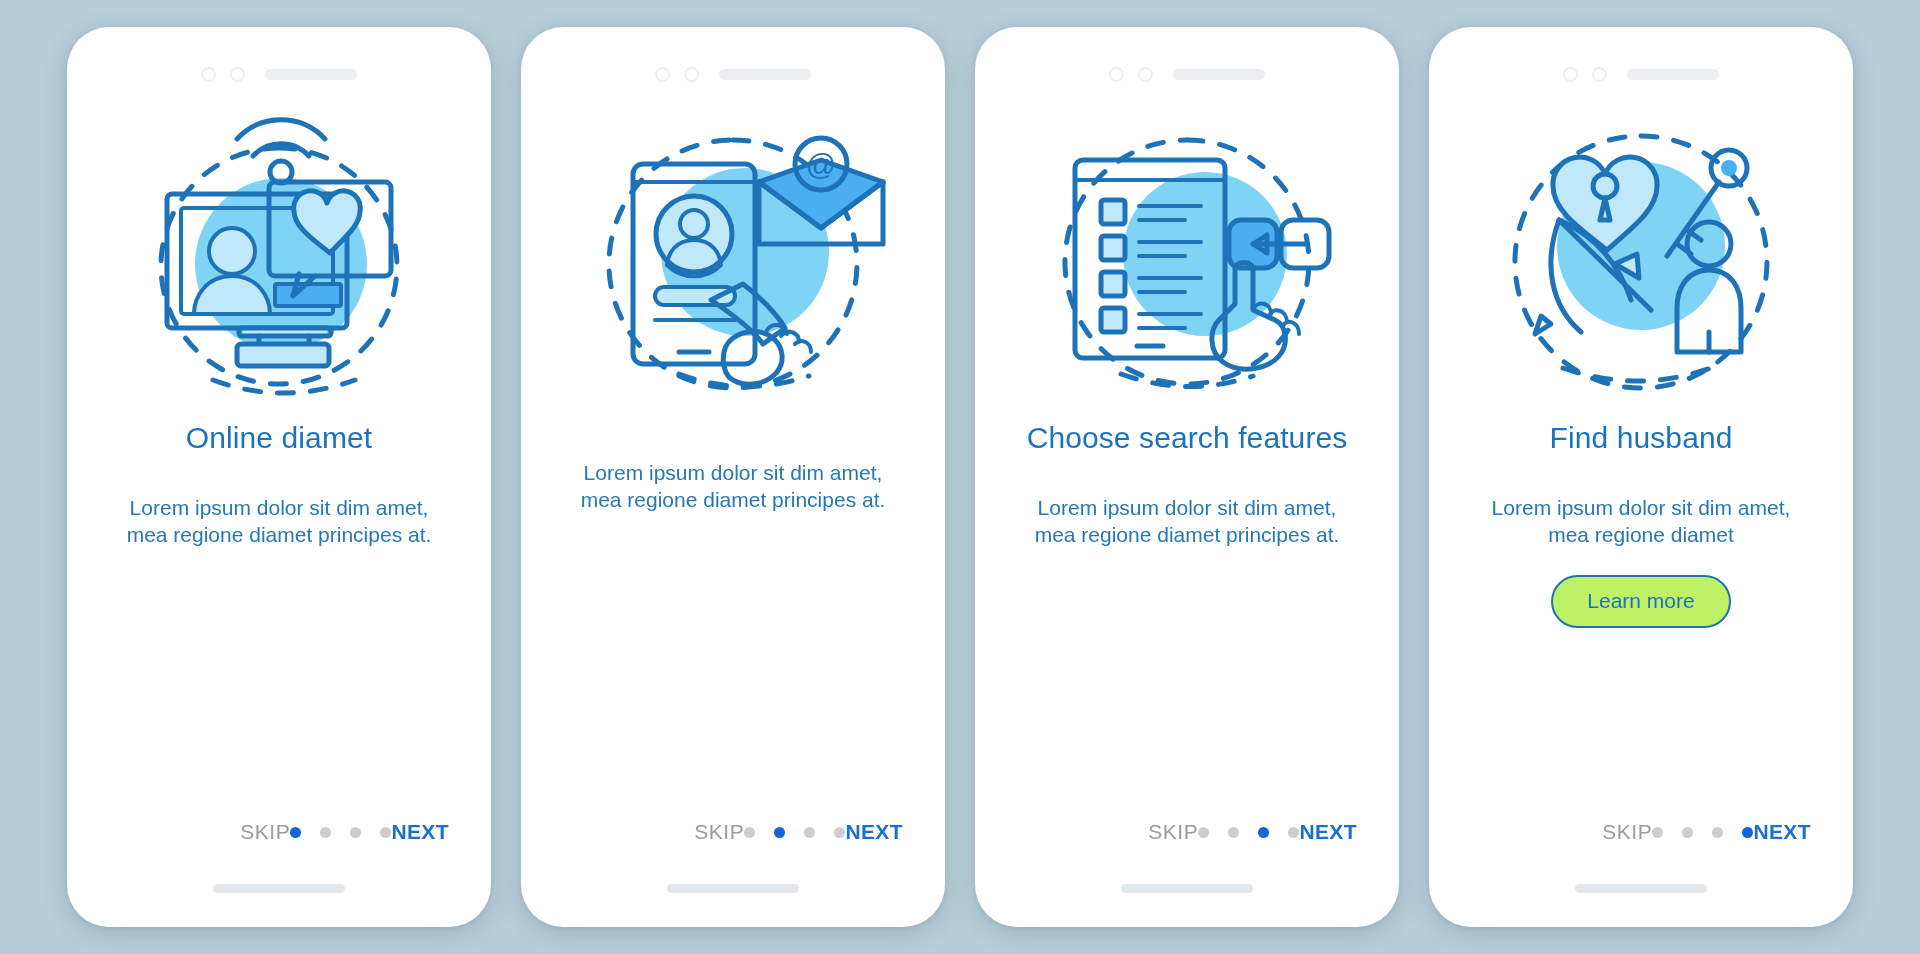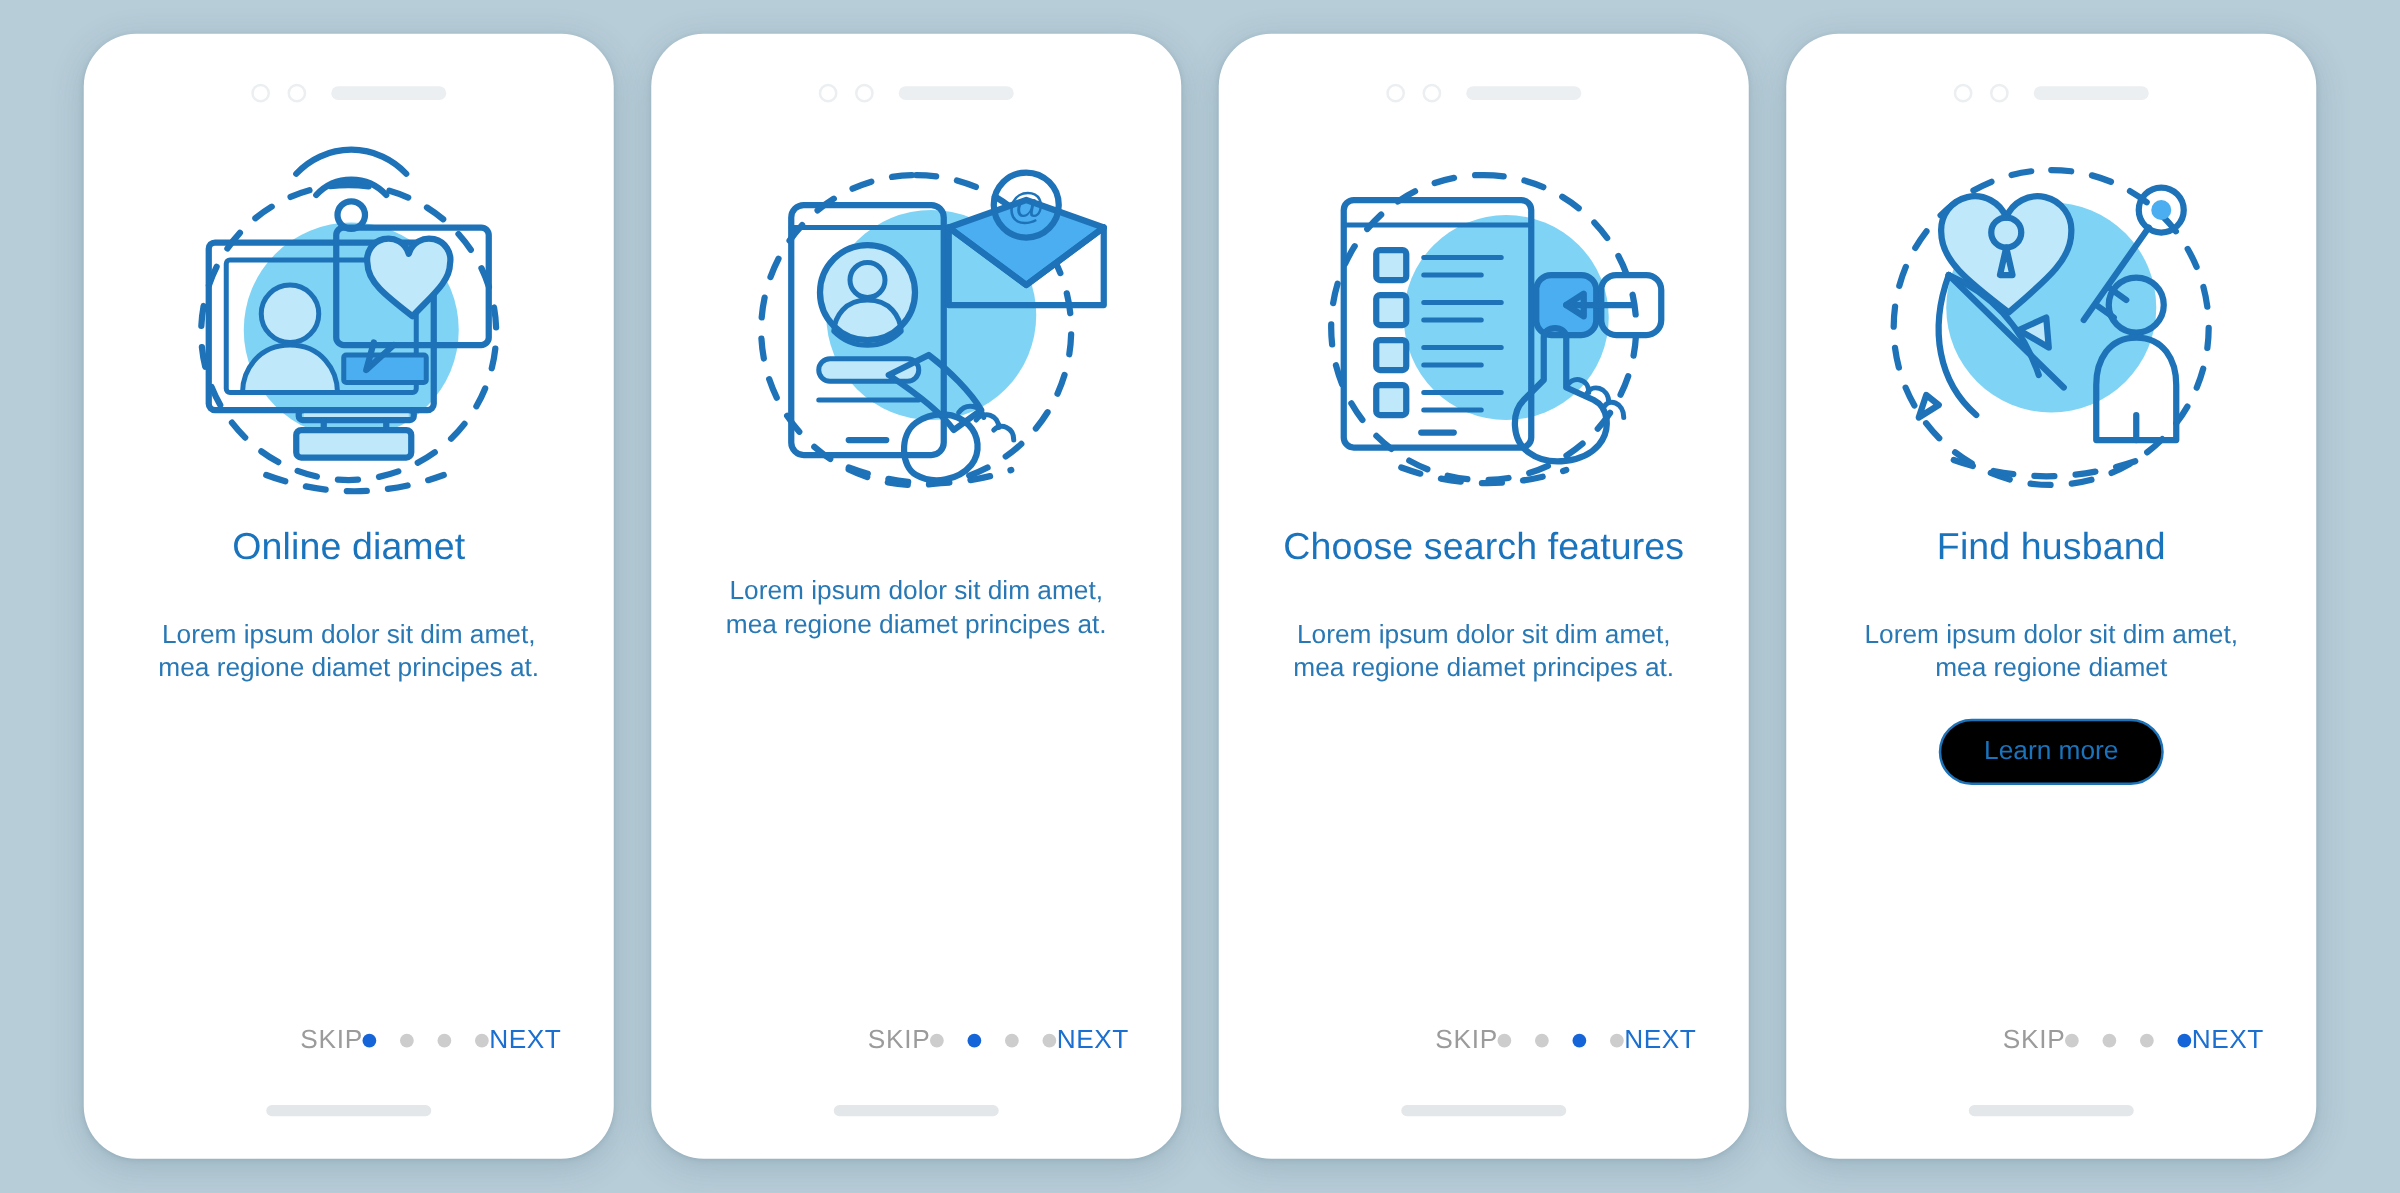--- a/index.html
+++ b/index.html
@@ -92,42 +92,42 @@
     font-weight: 400;
   }
   .learn-more {
     display: inline-block;
     margin-top: 26px;
     padding: 12px 34px 13px;
     border: 2px solid #1d72b8;
     border-radius: 28px;
     color: #1a74bd;
     font-size: 21px;
-    background: #000000;
+    background: #bef264;
     cursor: pointer;
   }
   
   .footer {
     margin-top: auto;
     width: 340px;
     display: flex;
     align-items: center;
     justify-content: flex-end;
     padding-bottom: 6px;
   }
   .skip {
     color: #9b9b9b;
     font-size: 21px;
     letter-spacing: .6px;
     cursor: pointer;
   }
   .next {
     color: #1a6fd0;
     font-size: 21px;
-    font-weight: 400;
+    font-weight: 700;
     letter-spacing: .4px;
     cursor: pointer;
   }
   .dots { display: flex; align-items: center; gap: 19px; }
   .dot {
     width: 11px; height: 11px;
     border-radius: 50%;
     background: #cdcdcd;
     cursor: pointer;
   }

